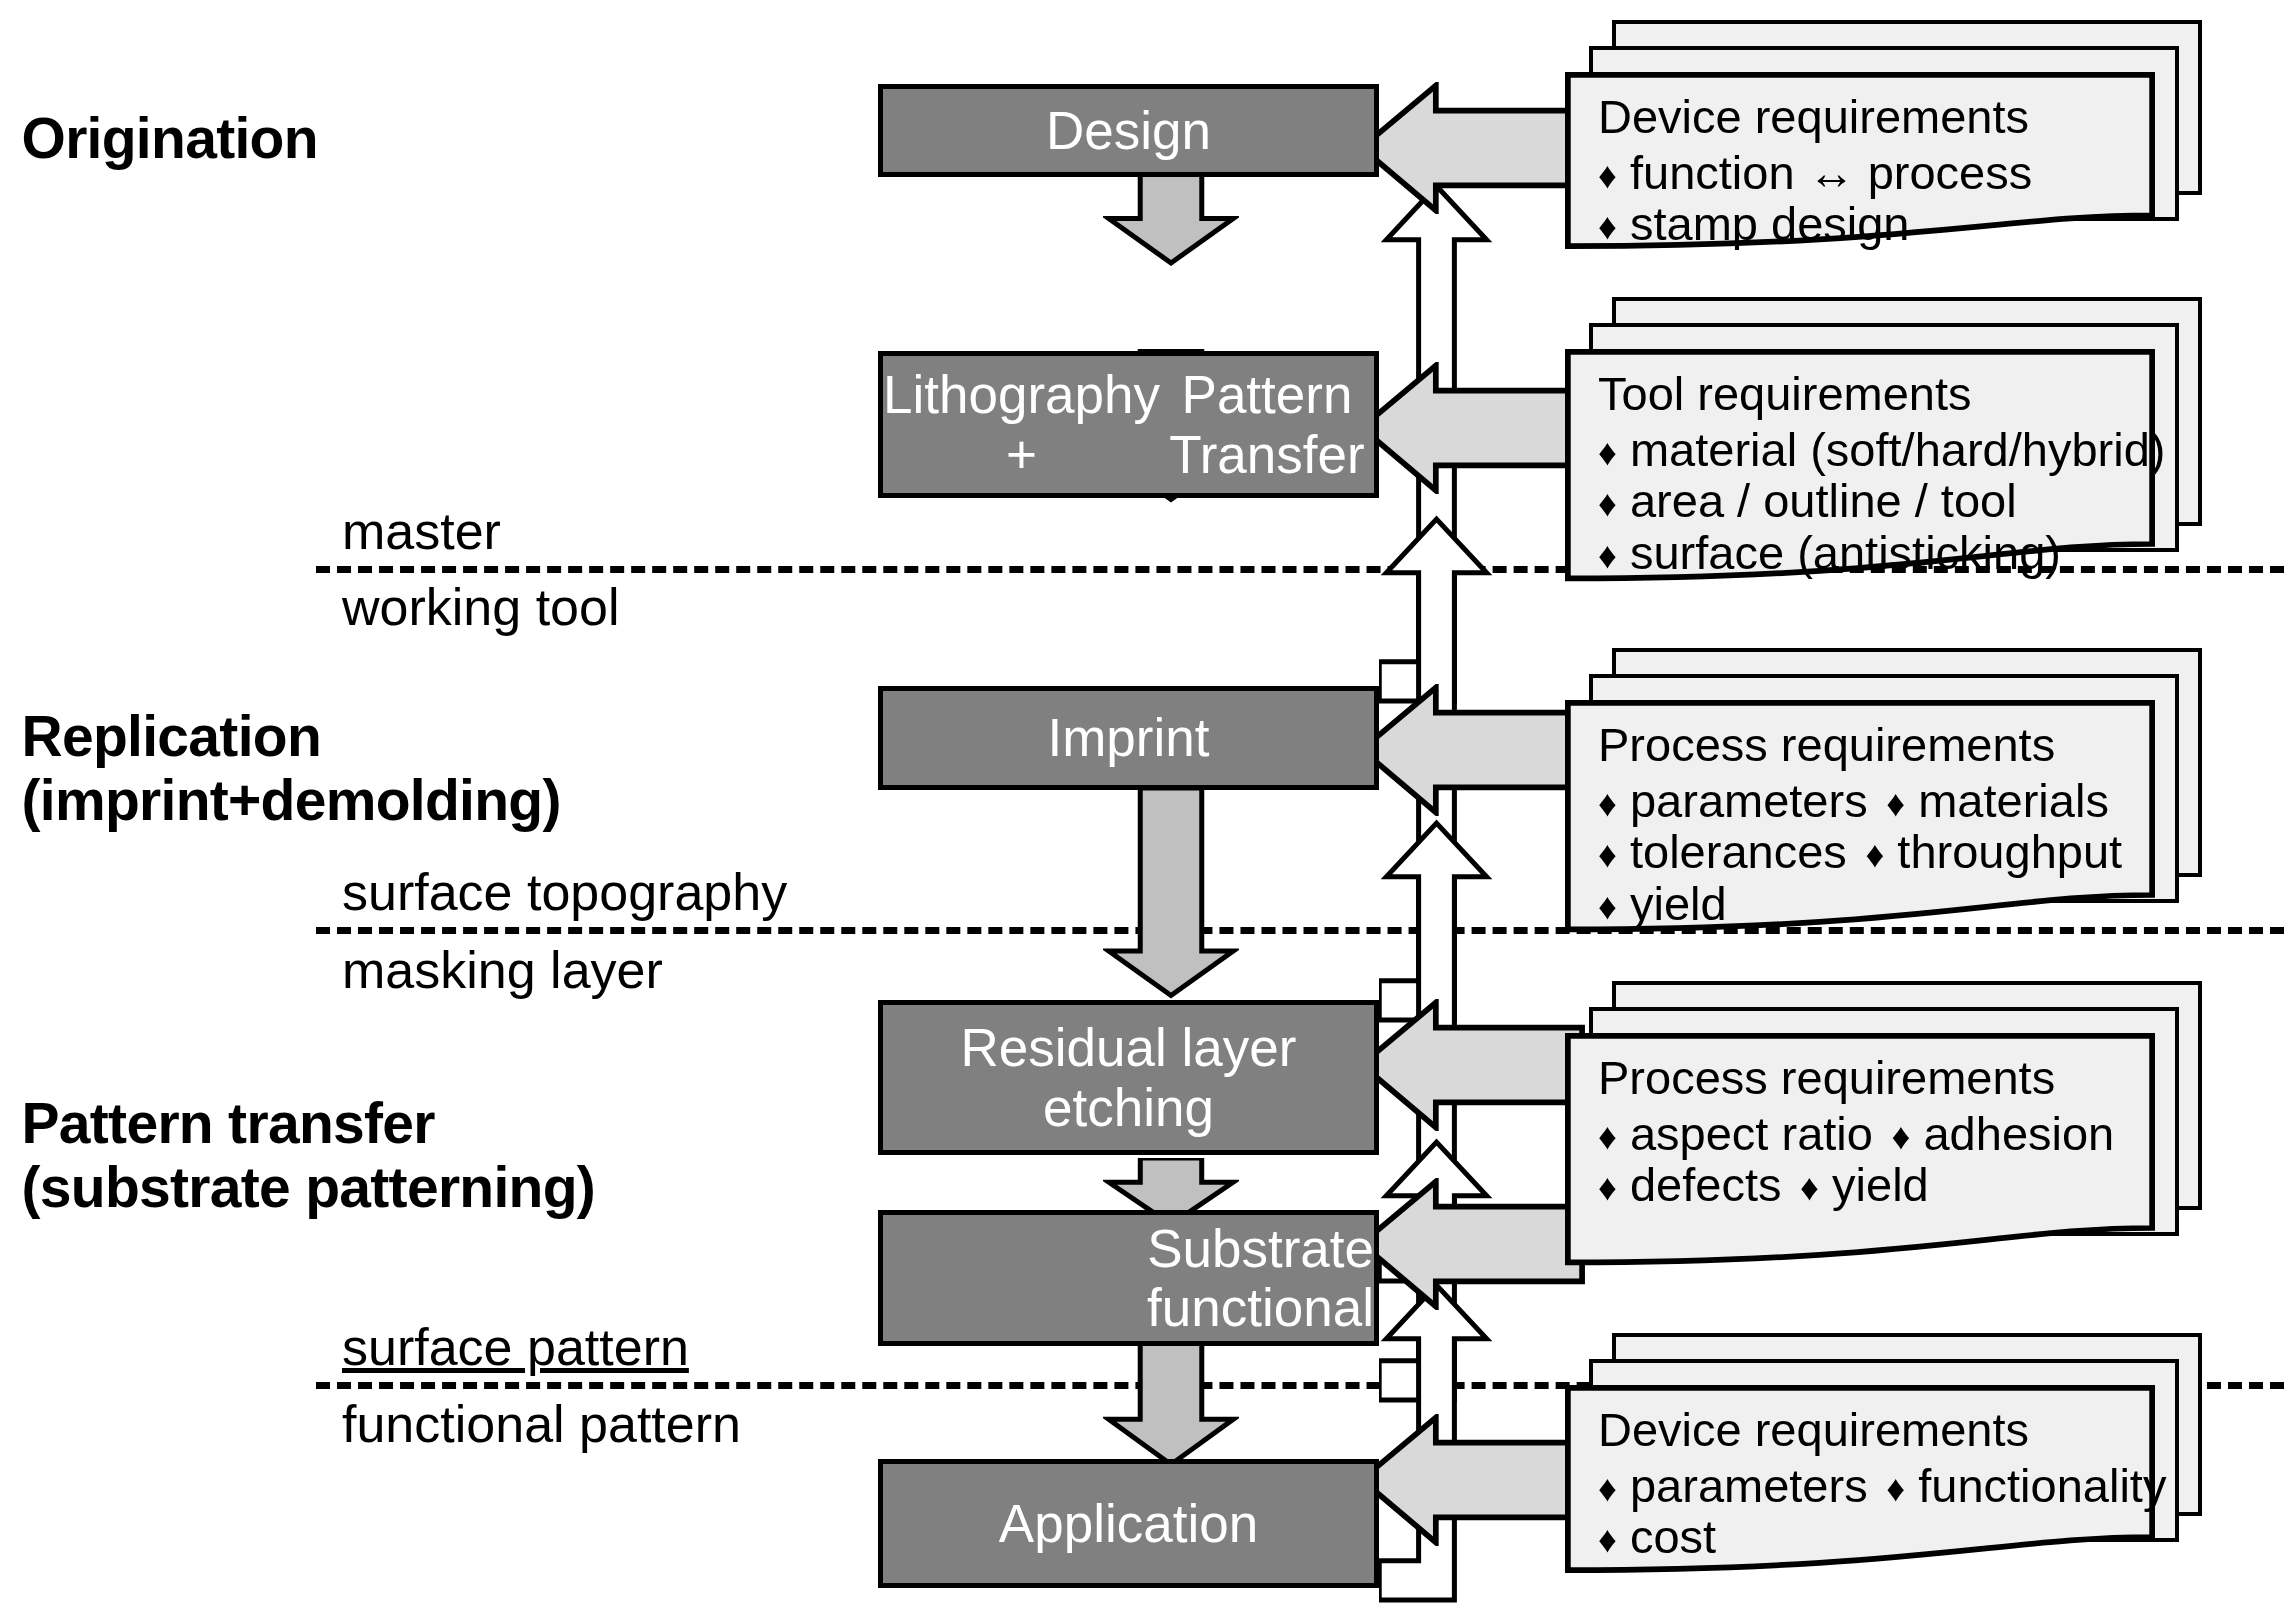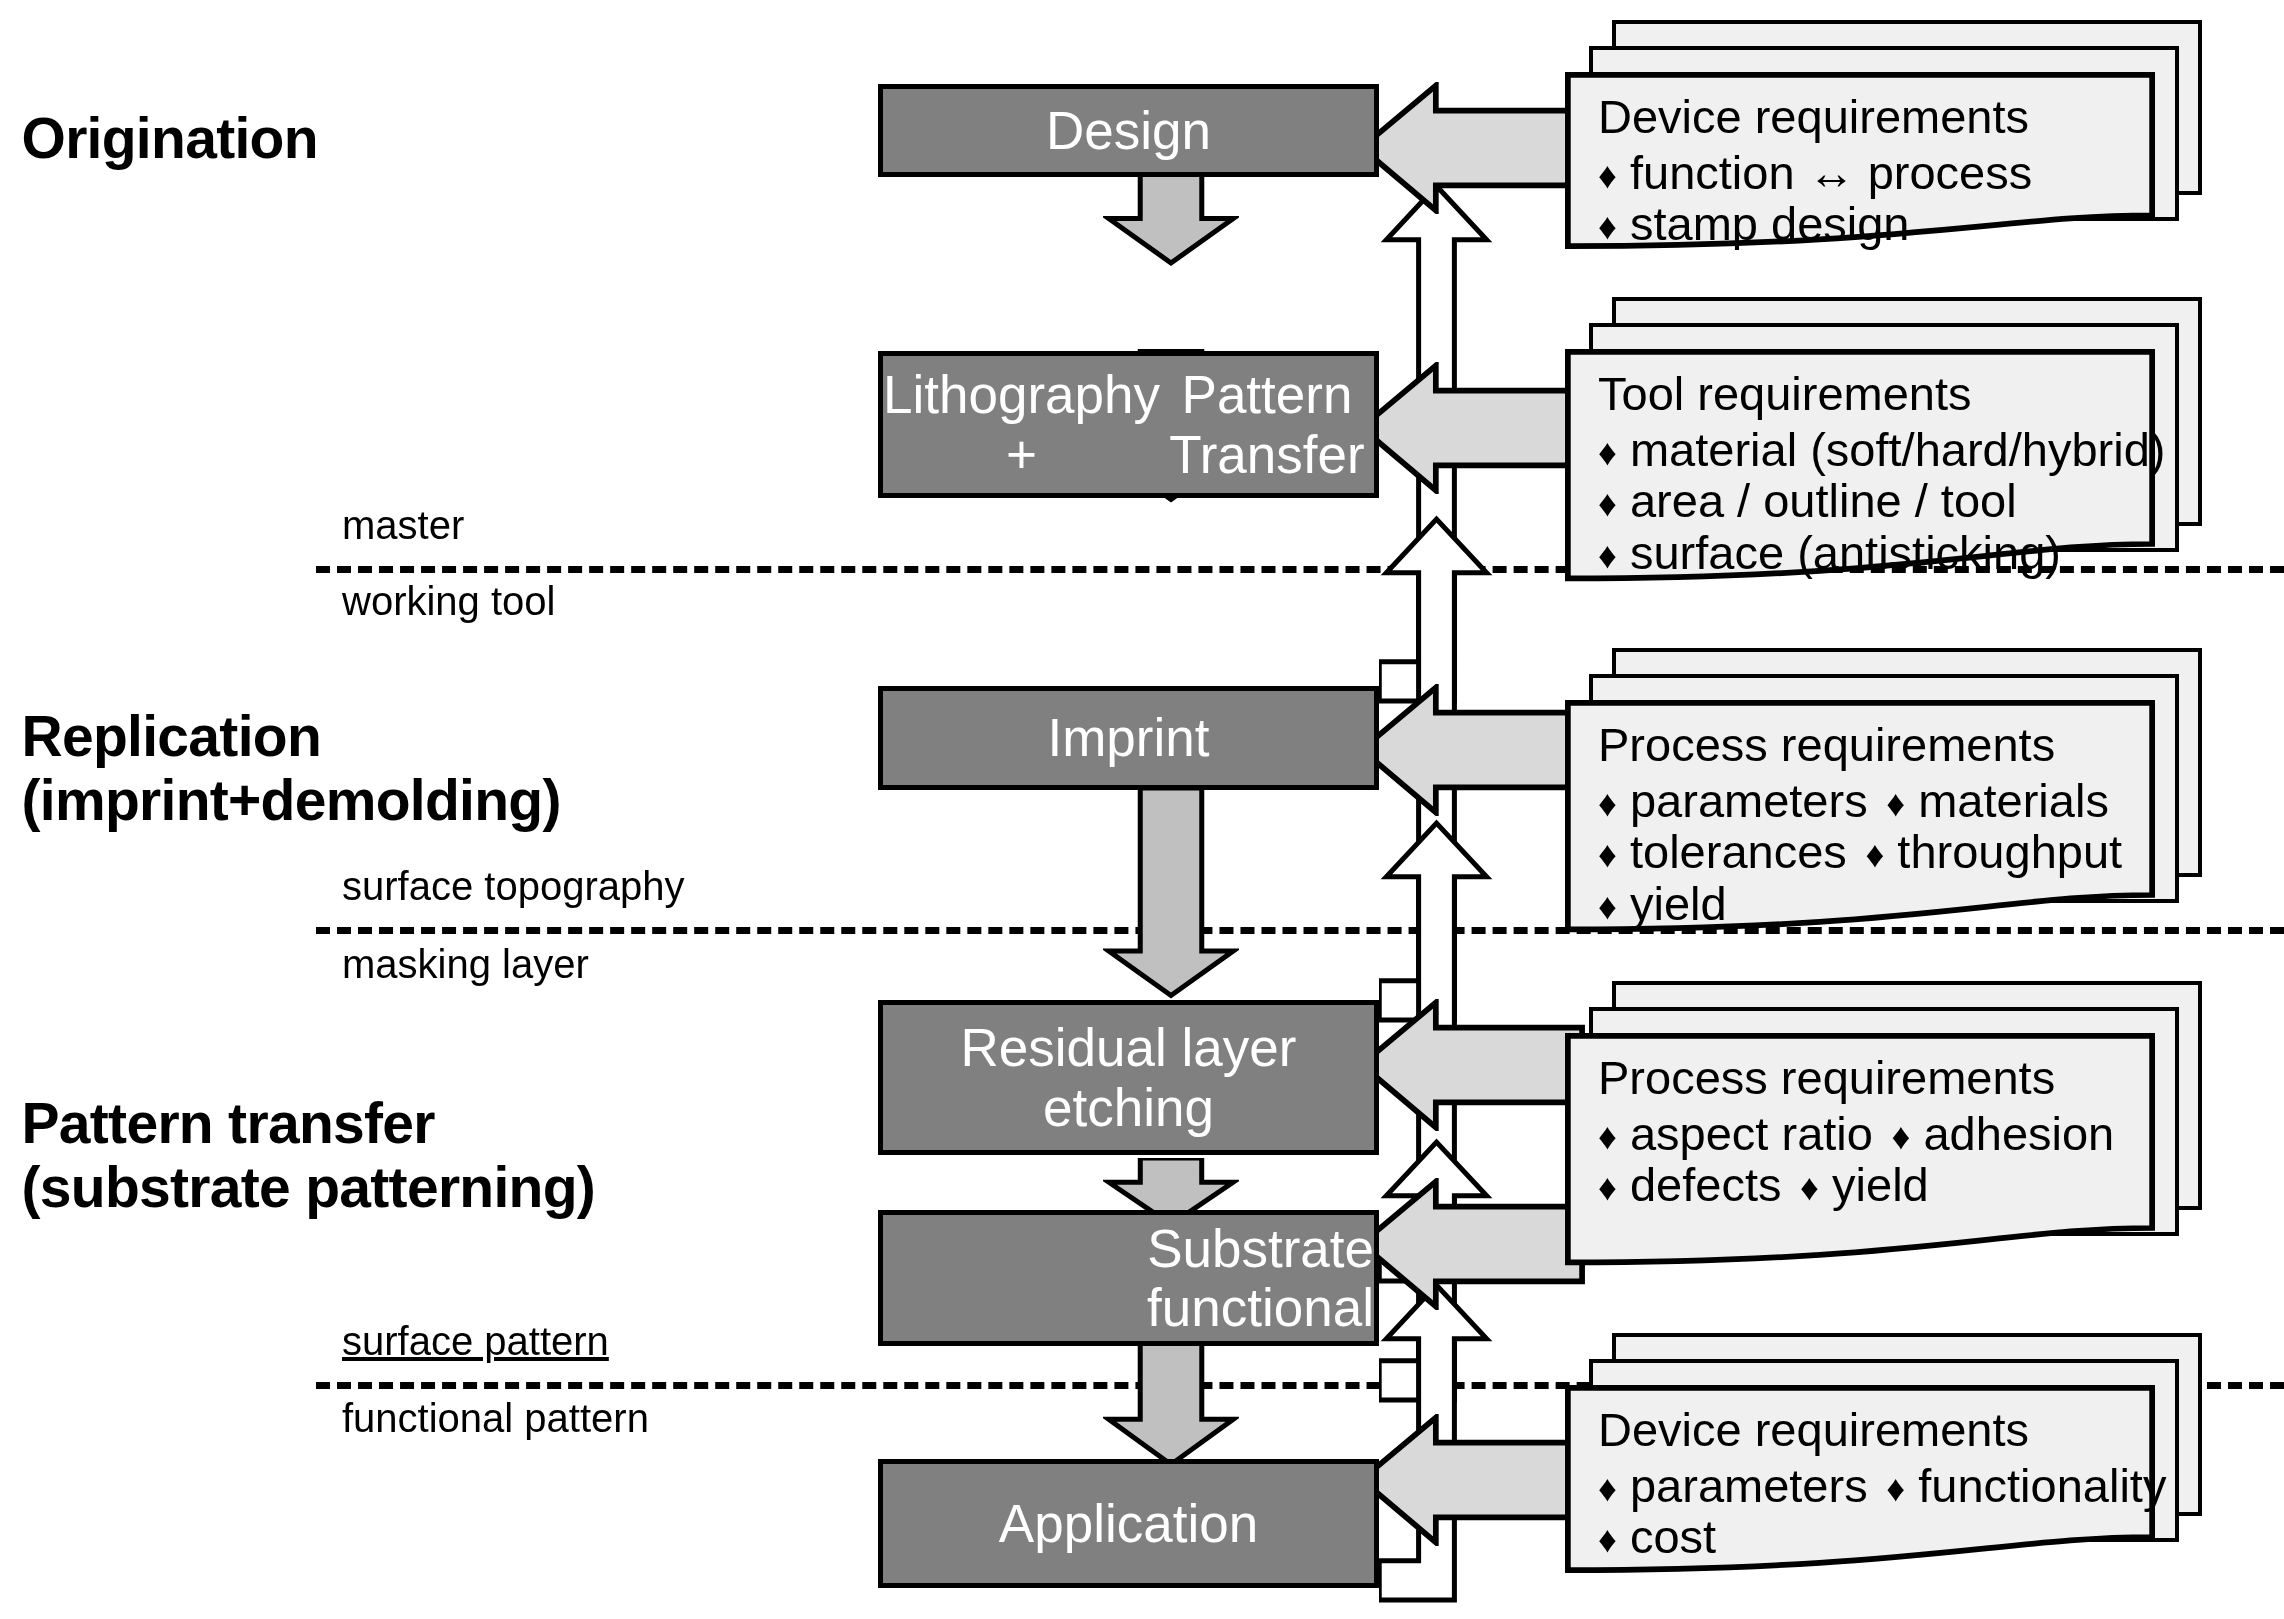--- a/index.html
+++ b/index.html
@@ -5,21 +5,21 @@
   html,body{margin:0;padding:0;background:#ffffff;}
   body{width:2284px;height:1620px;overflow:hidden;
        font-family:"Liberation Sans","DejaVu Sans",sans-serif;}
   #stage{position:relative;width:2284px;height:1620px;background:#fff;}
 
   
   .stage-head{position:absolute;font-weight:bold;color:#000;
               font-size:57px;line-height:1.12;letter-spacing:-0.7px;white-space:nowrap;}
 
   
-  .iface-label{position:absolute;font-size:40px;color:#000;white-space:nowrap;line-height:1;}
+  .iface-label{position:absolute;font-size:52px;color:#000;white-space:nowrap;line-height:1;}
 
   
   .dashline{position:absolute;height:0;border-top:7.9px dashed #000;}
 
   
   .pbox{position:absolute;background:#808080;border:5px solid #000;
         box-sizing:border-box;display:flex;align-items:center;justify-content:center;
         color:#fff;font-size:53px;line-height:1.12;text-align:center;z-index:6;}
 
   

